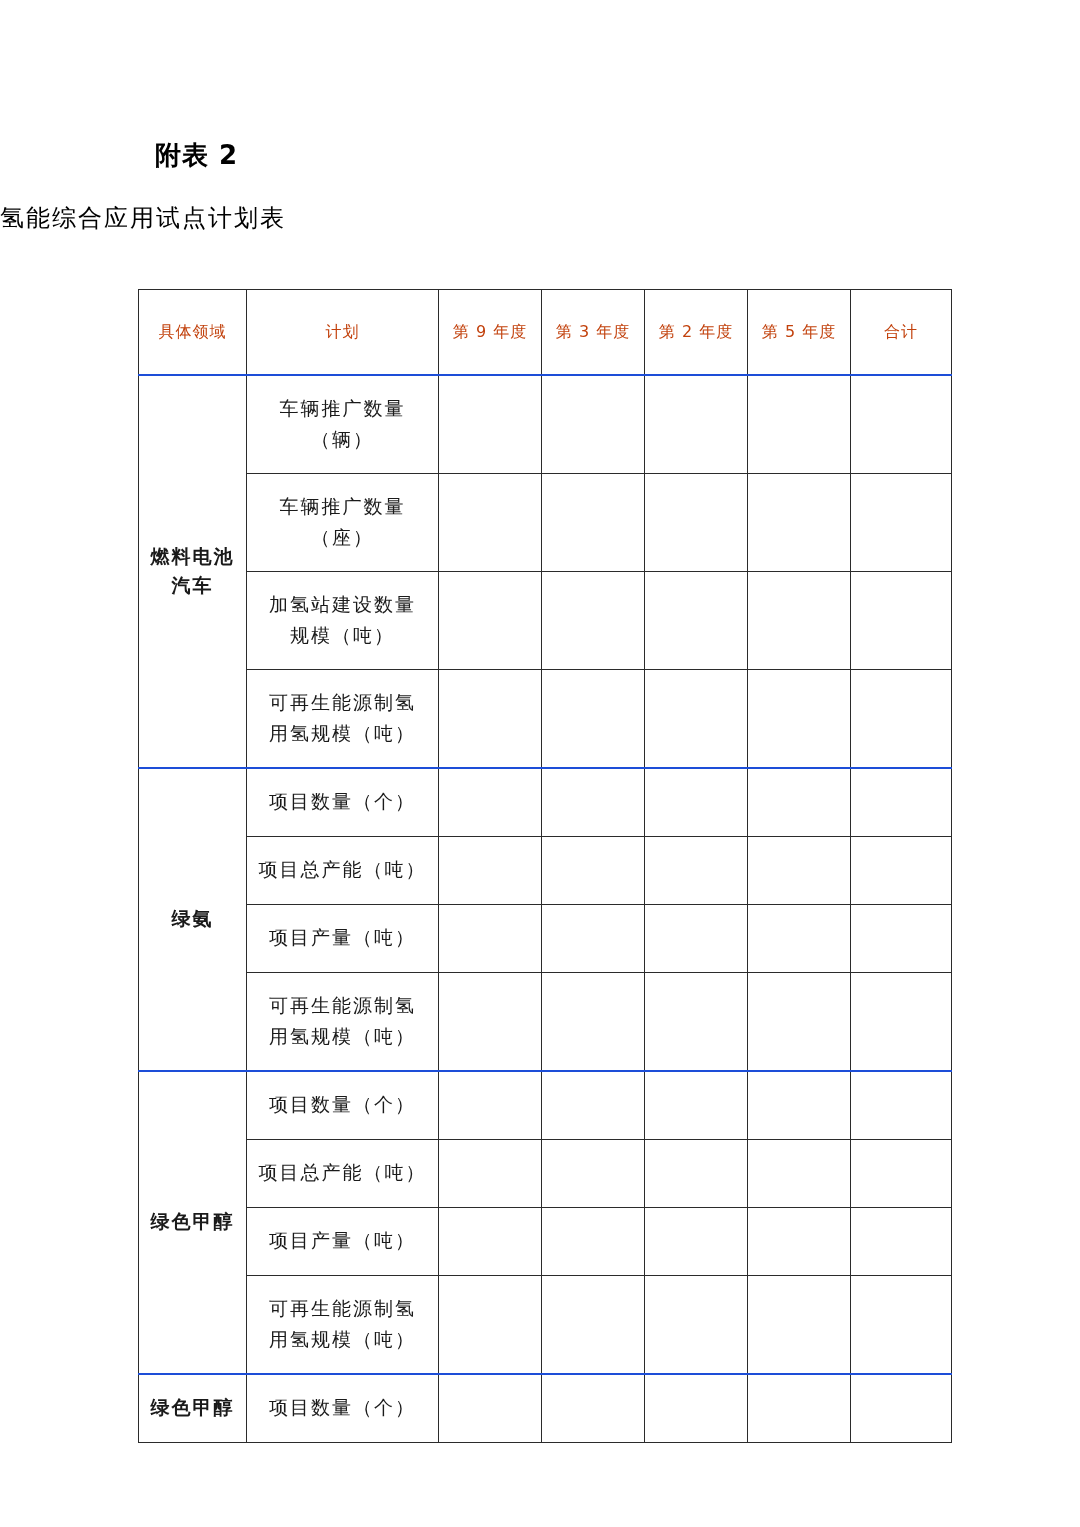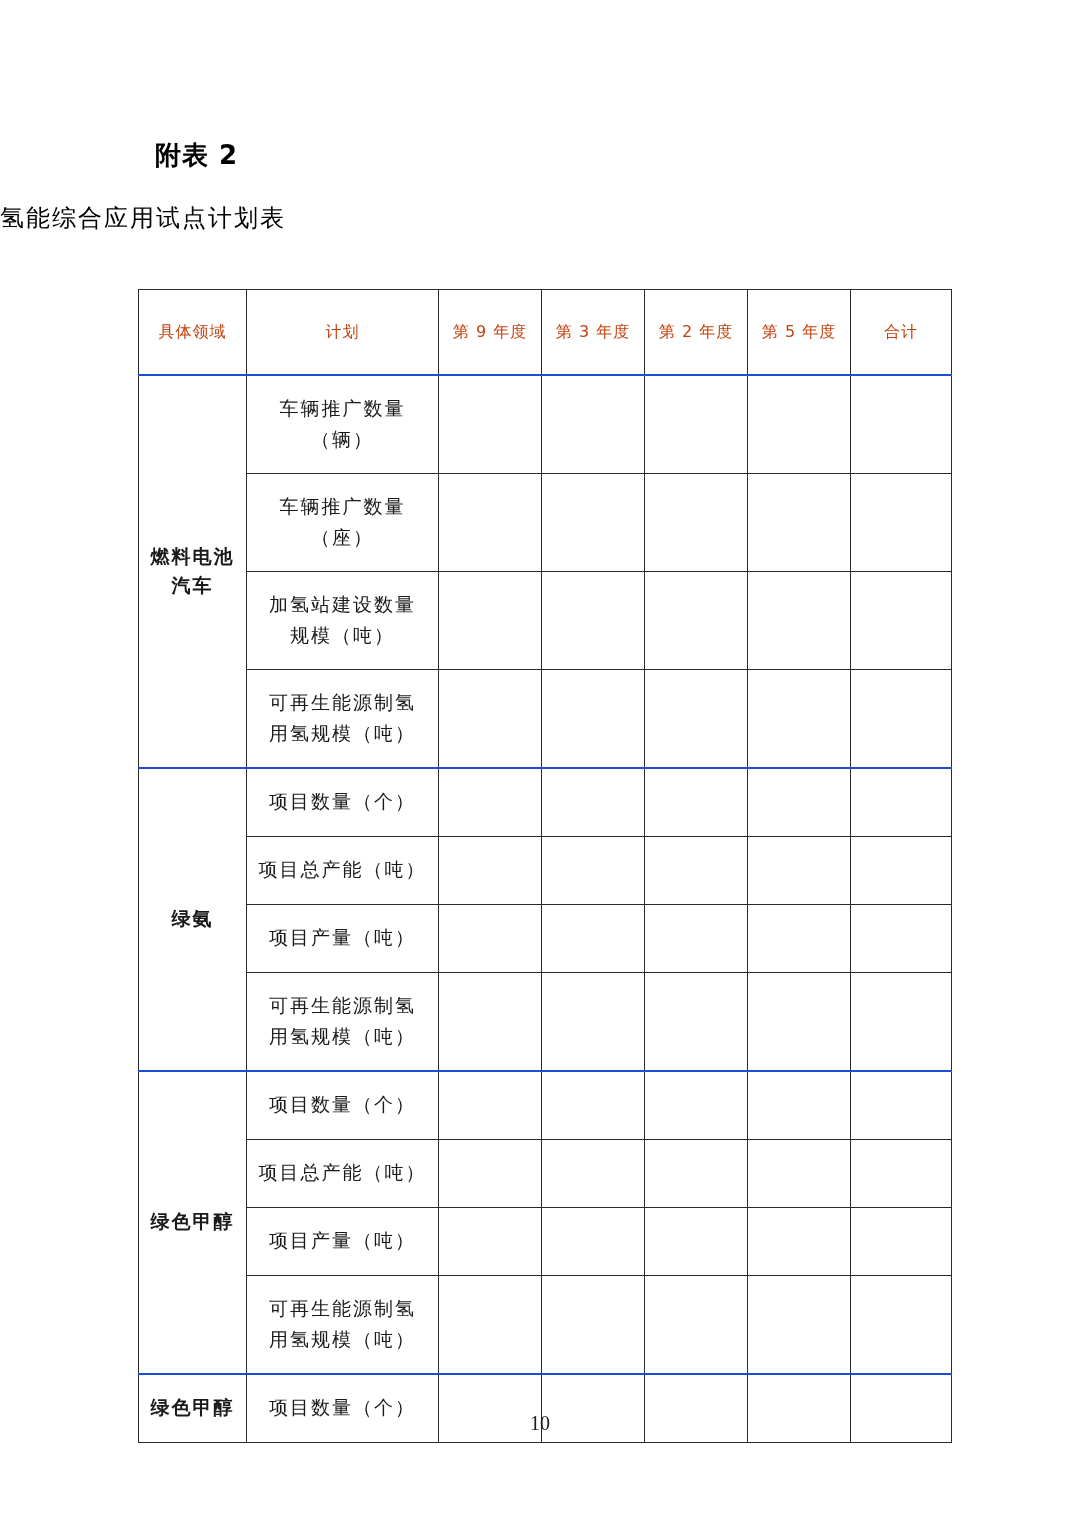--- a/index.html
+++ b/index.html
@@ -323,15 +323,14 @@
           <td class="val"></td>
           <td class="val"></td>
           <td class="val"></td>
           <td class="val"></td>
         </tr>
 
       </tbody>
     </table>
   </div>
 
-  <div class="page-number">10</div>
 
 </div>
 
 </body></html>

